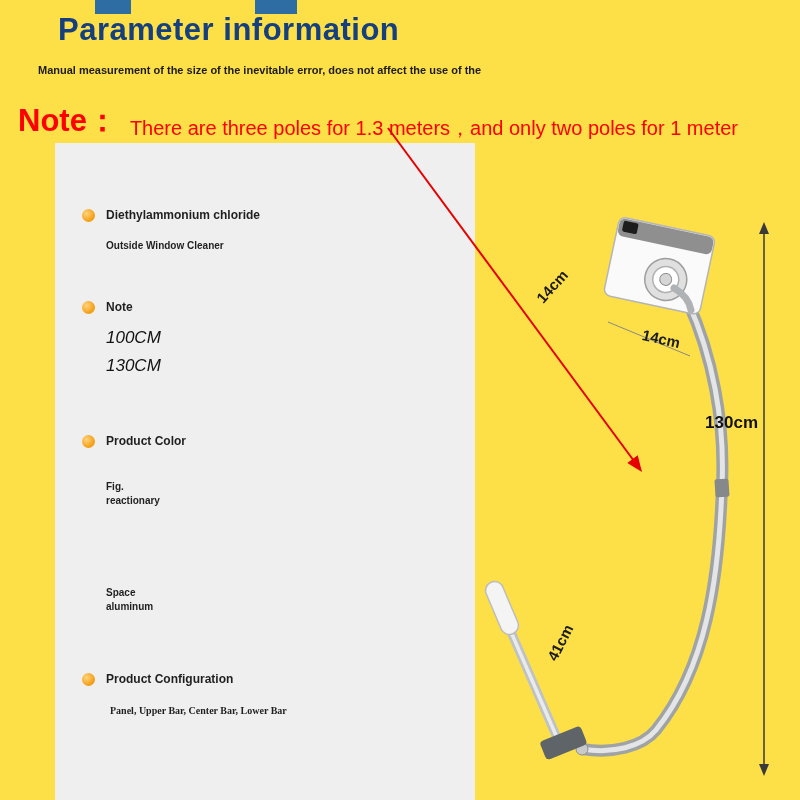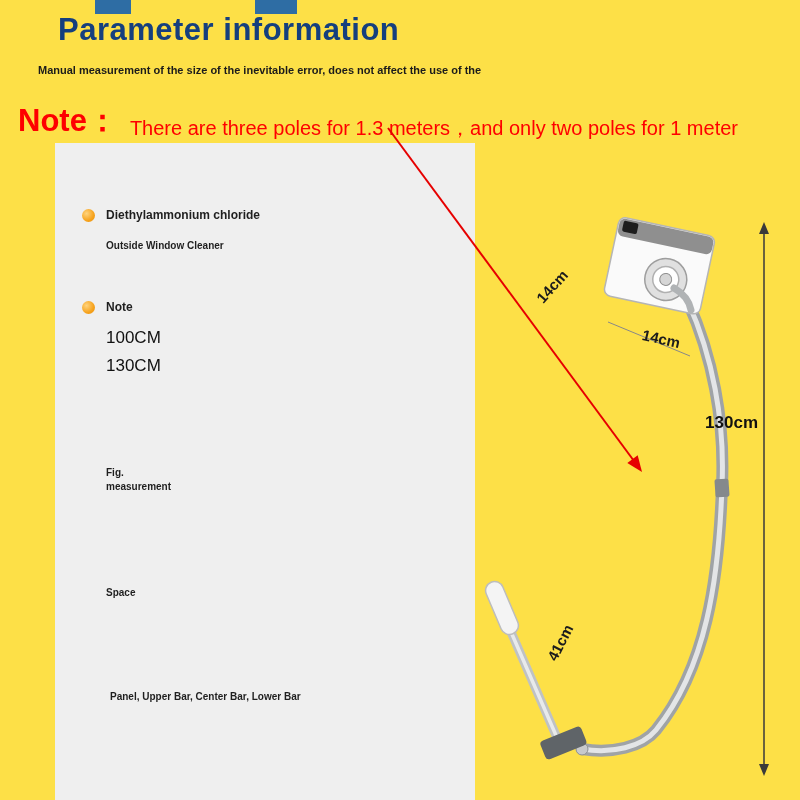--- a/index.html
+++ b/index.html
@@ -36,23 +36,23 @@
   .spec { position:absolute; left:82px; width:380px; }
   .spec-head { display:flex; align-items:center; }
   .bullet {
     width:13px; height:13px; border-radius:50%; flex:0 0 13px;
     background:radial-gradient(circle at 35% 35%, #ffd47e, #f6a21c 60%, #e8920f);
     margin-right:11px;
   }
   .spec-title { font-size:12px; font-weight:700; color:#1f1f1f; }
   .spec-lines { margin-left:24px; margin-top:32px; }
   .spec-line  { font-size:10px; font-weight:700; color:#1f1f1f; line-height:1.35; }
-  .spec-lines.lines-big { margin-top:10px; }
+  .spec-lines.lines-big { margin-top:10px;font-style:italic; }
   .lines-big .spec-line { font-size:17px; font-weight:400; color:#111; line-height:1.65; }
-  .spec-lines.lines-indent { margin-left:28px; margin-top:18px; }
+  .spec-lines.lines-indent { margin-left:28px; margin-top:18px;font-family:Liberation Serif, serif; }
 
   .product-svg { position:absolute; left:470px; top:170px; }
   .arrow-svg   { position:absolute; left:0; top:0; pointer-events:none; }
 
   svg text { font-family:"Liberation Sans", sans-serif; }
 </style>
 </head>
 <body>
 
 <div class="page">
@@ -85,33 +85,42 @@
       <span class="bullet"></span>
       <span class="spec-title">Note</span>
     </div>
     <div class="spec-lines lines-big">
       <div class="spec-line">100CM</div>
       <div class="spec-line">130CM</div>
     </div>
   </div>
 
   <div class="spec" style="top:434px">
+    <div class="spec-head">
+      <span class="bullet"></span>
+      <span class="spec-title">Product Color</span>
+    </div>
     <div class="spec-lines">
       <div class="spec-line">Fig.</div>
-      <div class="spec-line">measurement</div>
+      <div class="spec-line">reactionary</div>
     </div>
   </div>
 
   <div class="spec" style="top:554px">
     <div class="spec-lines">
       <div class="spec-line">Space</div>
+      <div class="spec-line">aluminum</div>
     </div>
   </div>
 
   <div class="spec" style="top:672px">
+    <div class="spec-head">
+      <span class="bullet"></span>
+      <span class="spec-title">Product Configuration</span>
+    </div>
     <div class="spec-lines lines-indent">
       <div class="spec-line">Panel, Upper Bar, Center Bar, Lower Bar</div>
     </div>
   </div>
 
   <svg class="product-svg" width="330" height="628" viewBox="0 0 330 628">
 
     <g>
       <line x1="294" y1="62" x2="294" y2="596" stroke="#3a3a3a" stroke-width="1.5"></line>
       <polygon points="294,52 289,64 299,64" fill="#3a3a3a"></polygon>

